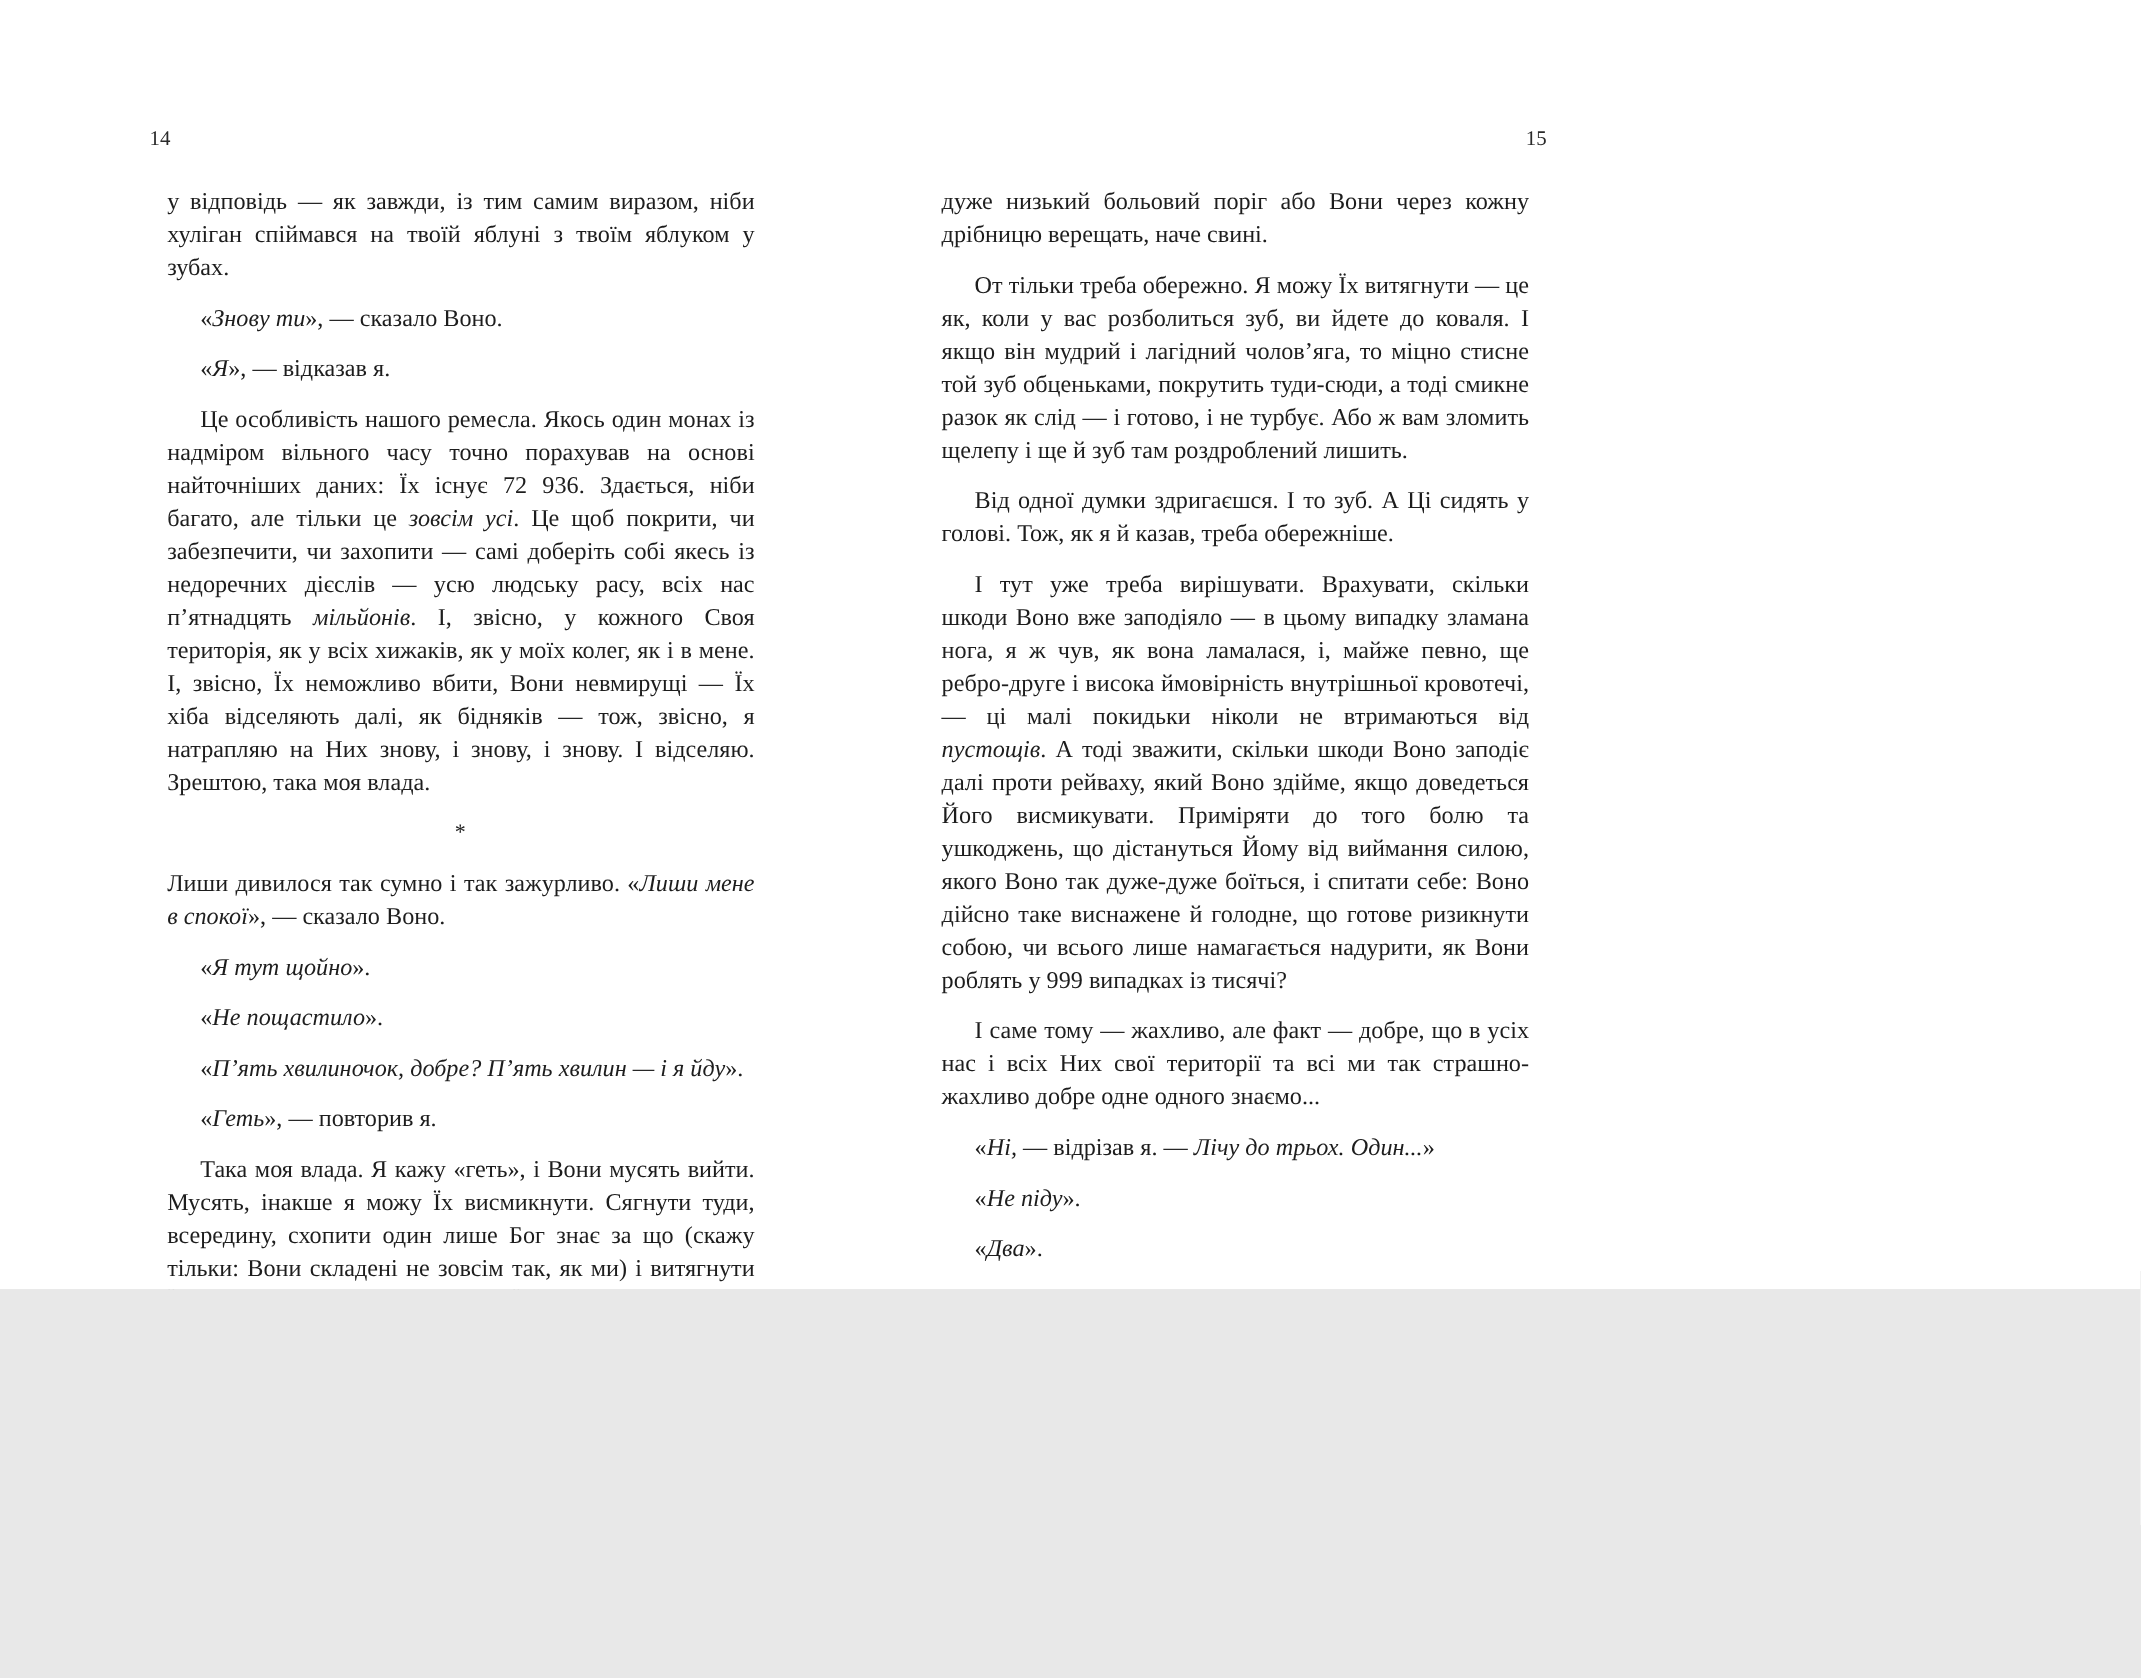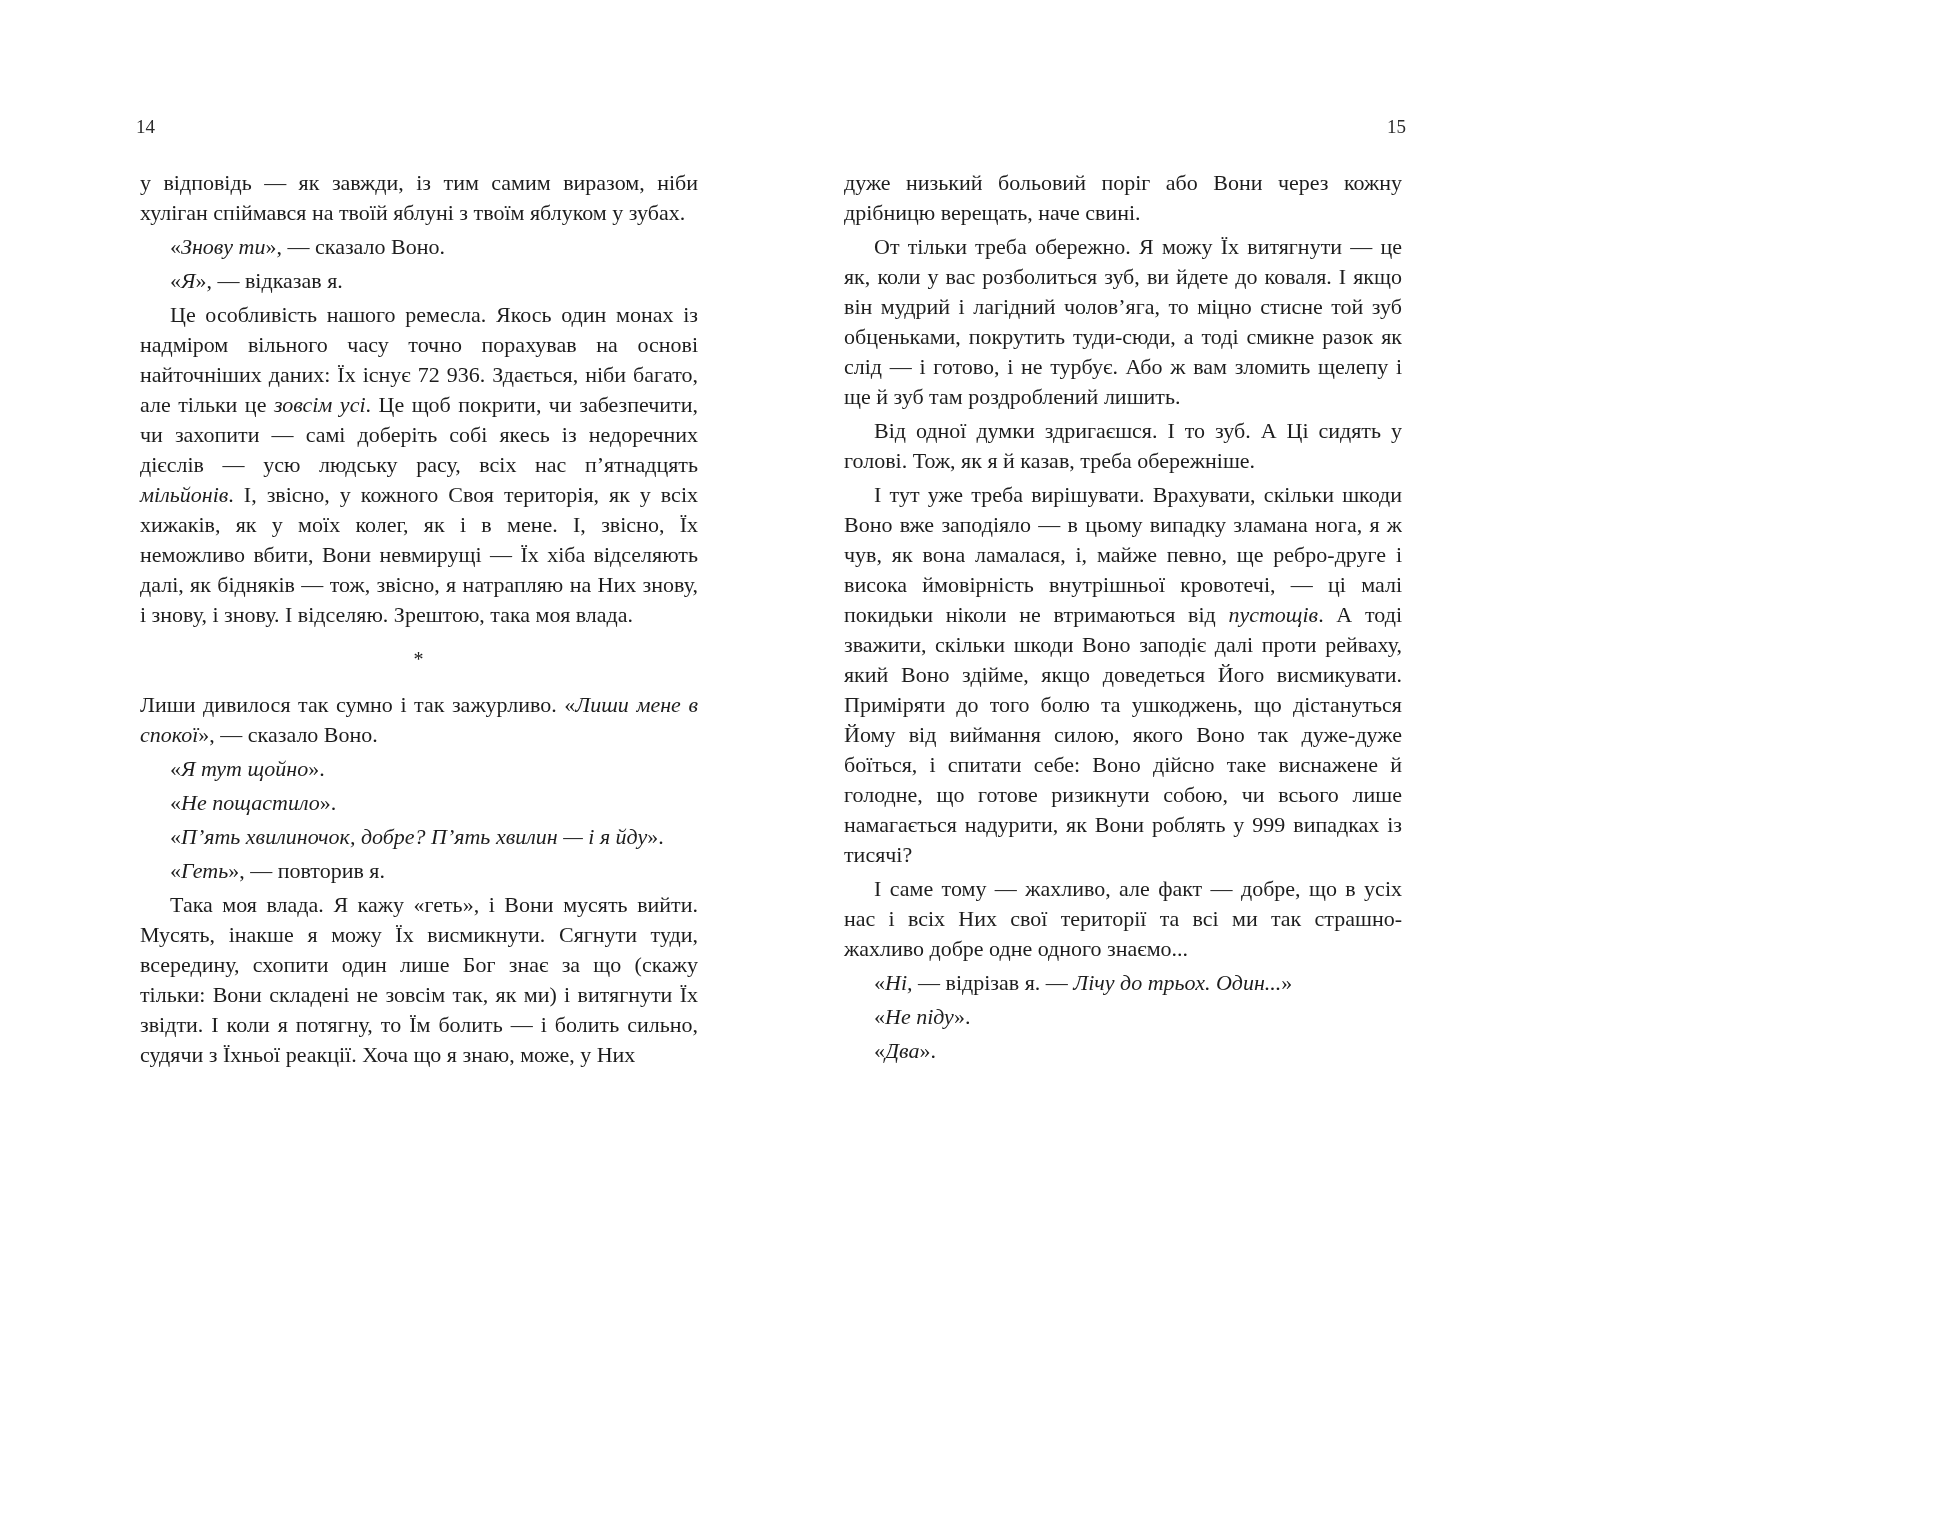--- a/index.html
+++ b/index.html
@@ -3,21 +3,21 @@
 <meta charset="utf-8">
 <style>
   html, body {
     margin: 0;
     padding: 0;
     background: #e8e8e8;
   }
   .spread {
     position: relative;
     width: 1946px;
-    height: 1525px;
+    height: 1172px;
     background: #ffffff;
     overflow: hidden;
     font-family: "Liberation Serif", serif;
     color: #1d1d1d;
   }
   .page {
     position: absolute;
     top: 116px;
   }
   .page-left  { left: 136px; width: 566px; }
@@ -29,21 +29,21 @@
     margin-bottom: 30px;
   }
   .page-right .pagenum { text-align: right; }
   .text-body {
     font-size: 22px;
     line-height: 30px;
     text-align: justify;
     hyphens: auto;
     -webkit-hyphens: auto;
   }
-  .para { margin: 4px; }
+  .para { margin: 16px; }
   .para.indent { text-indent: 30px; }
   .para.center {
     text-align: center;
     text-indent: 0;
     margin: 14px 0 16px 0;
     font-size: 20px;
     letter-spacing: 1px;
   }
   .it { font-style: italic; }
   .rm { font-style: normal; }

